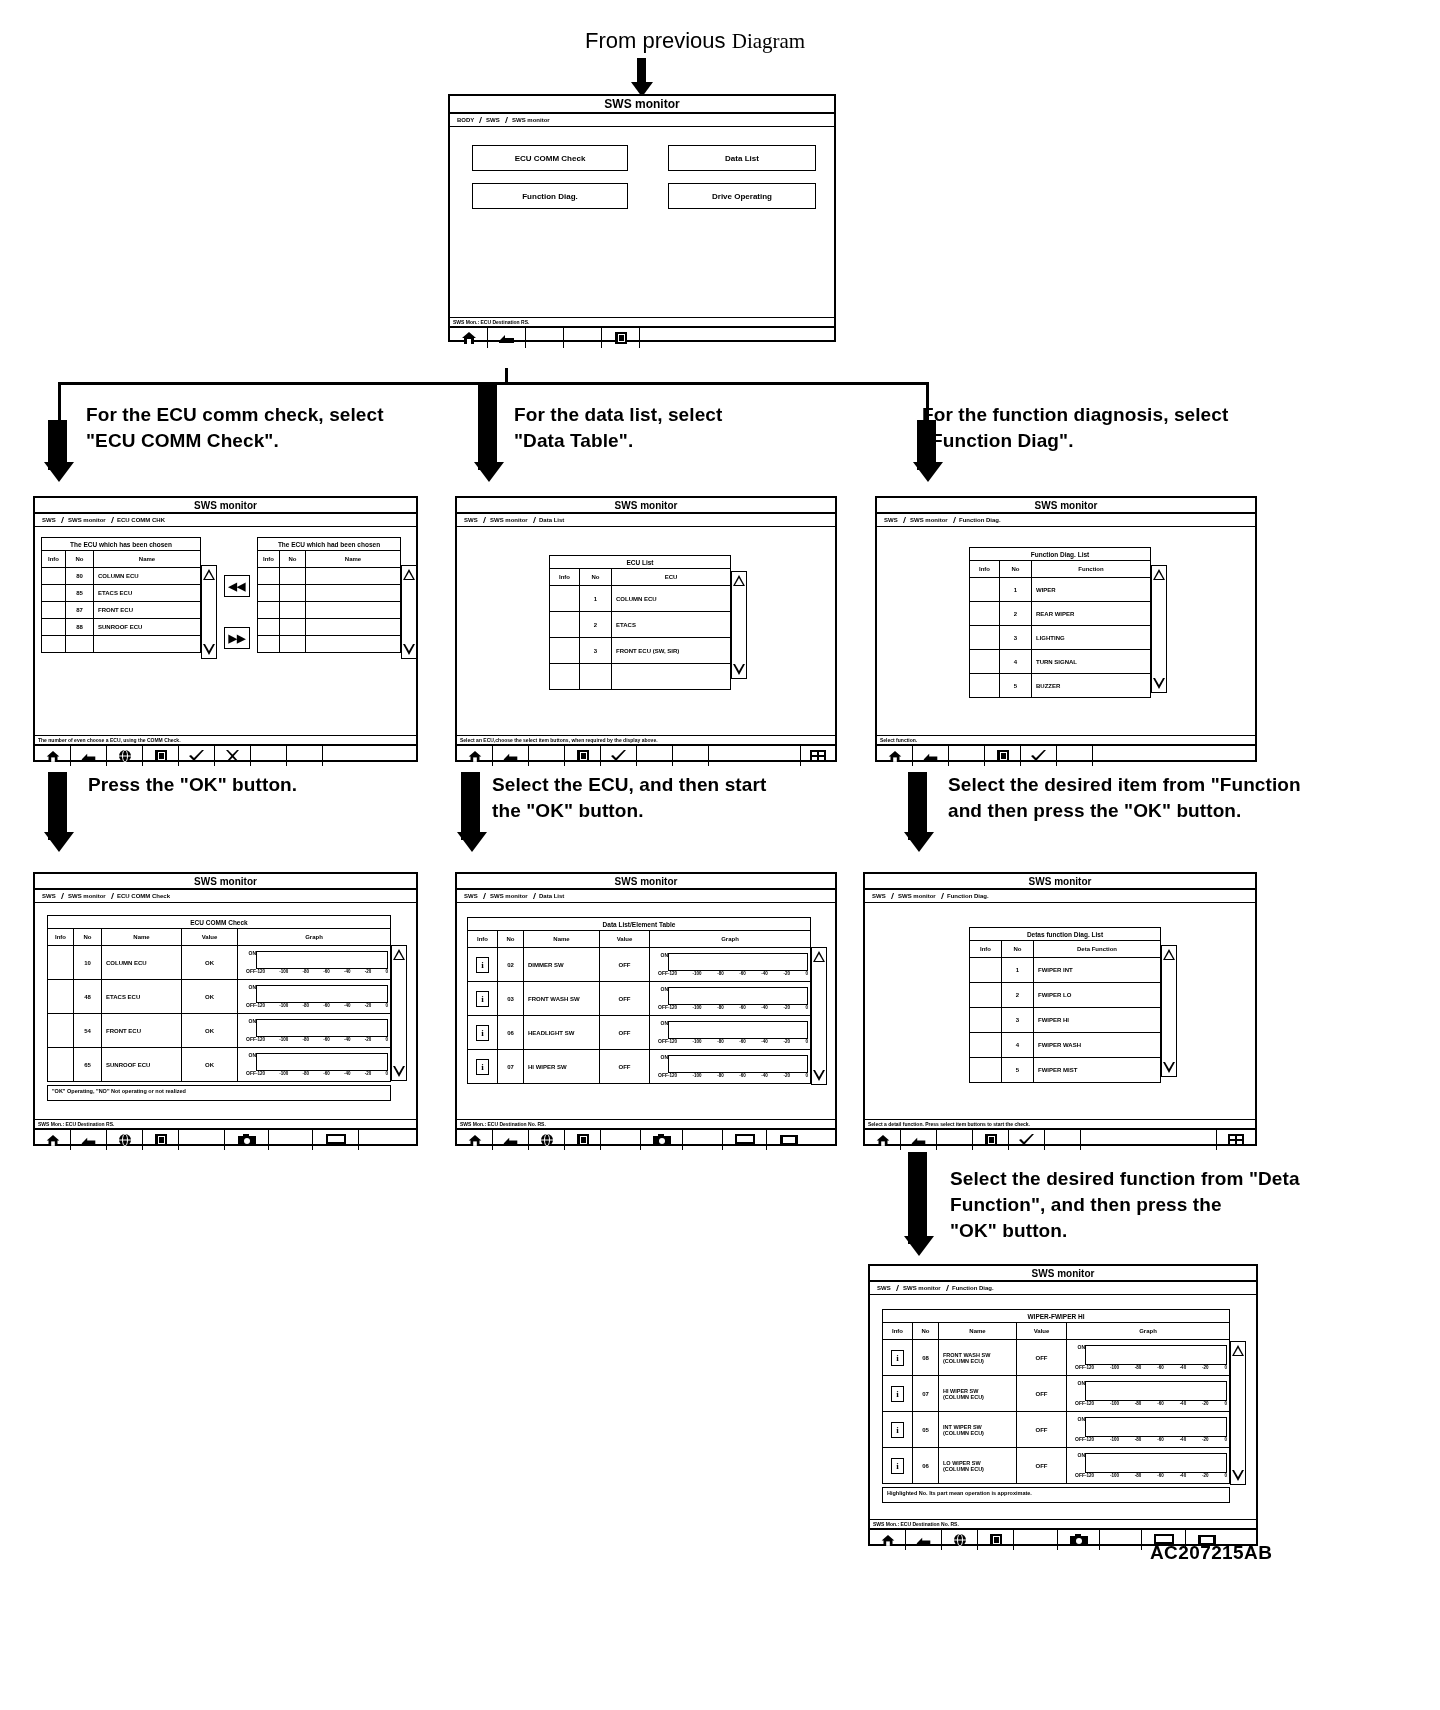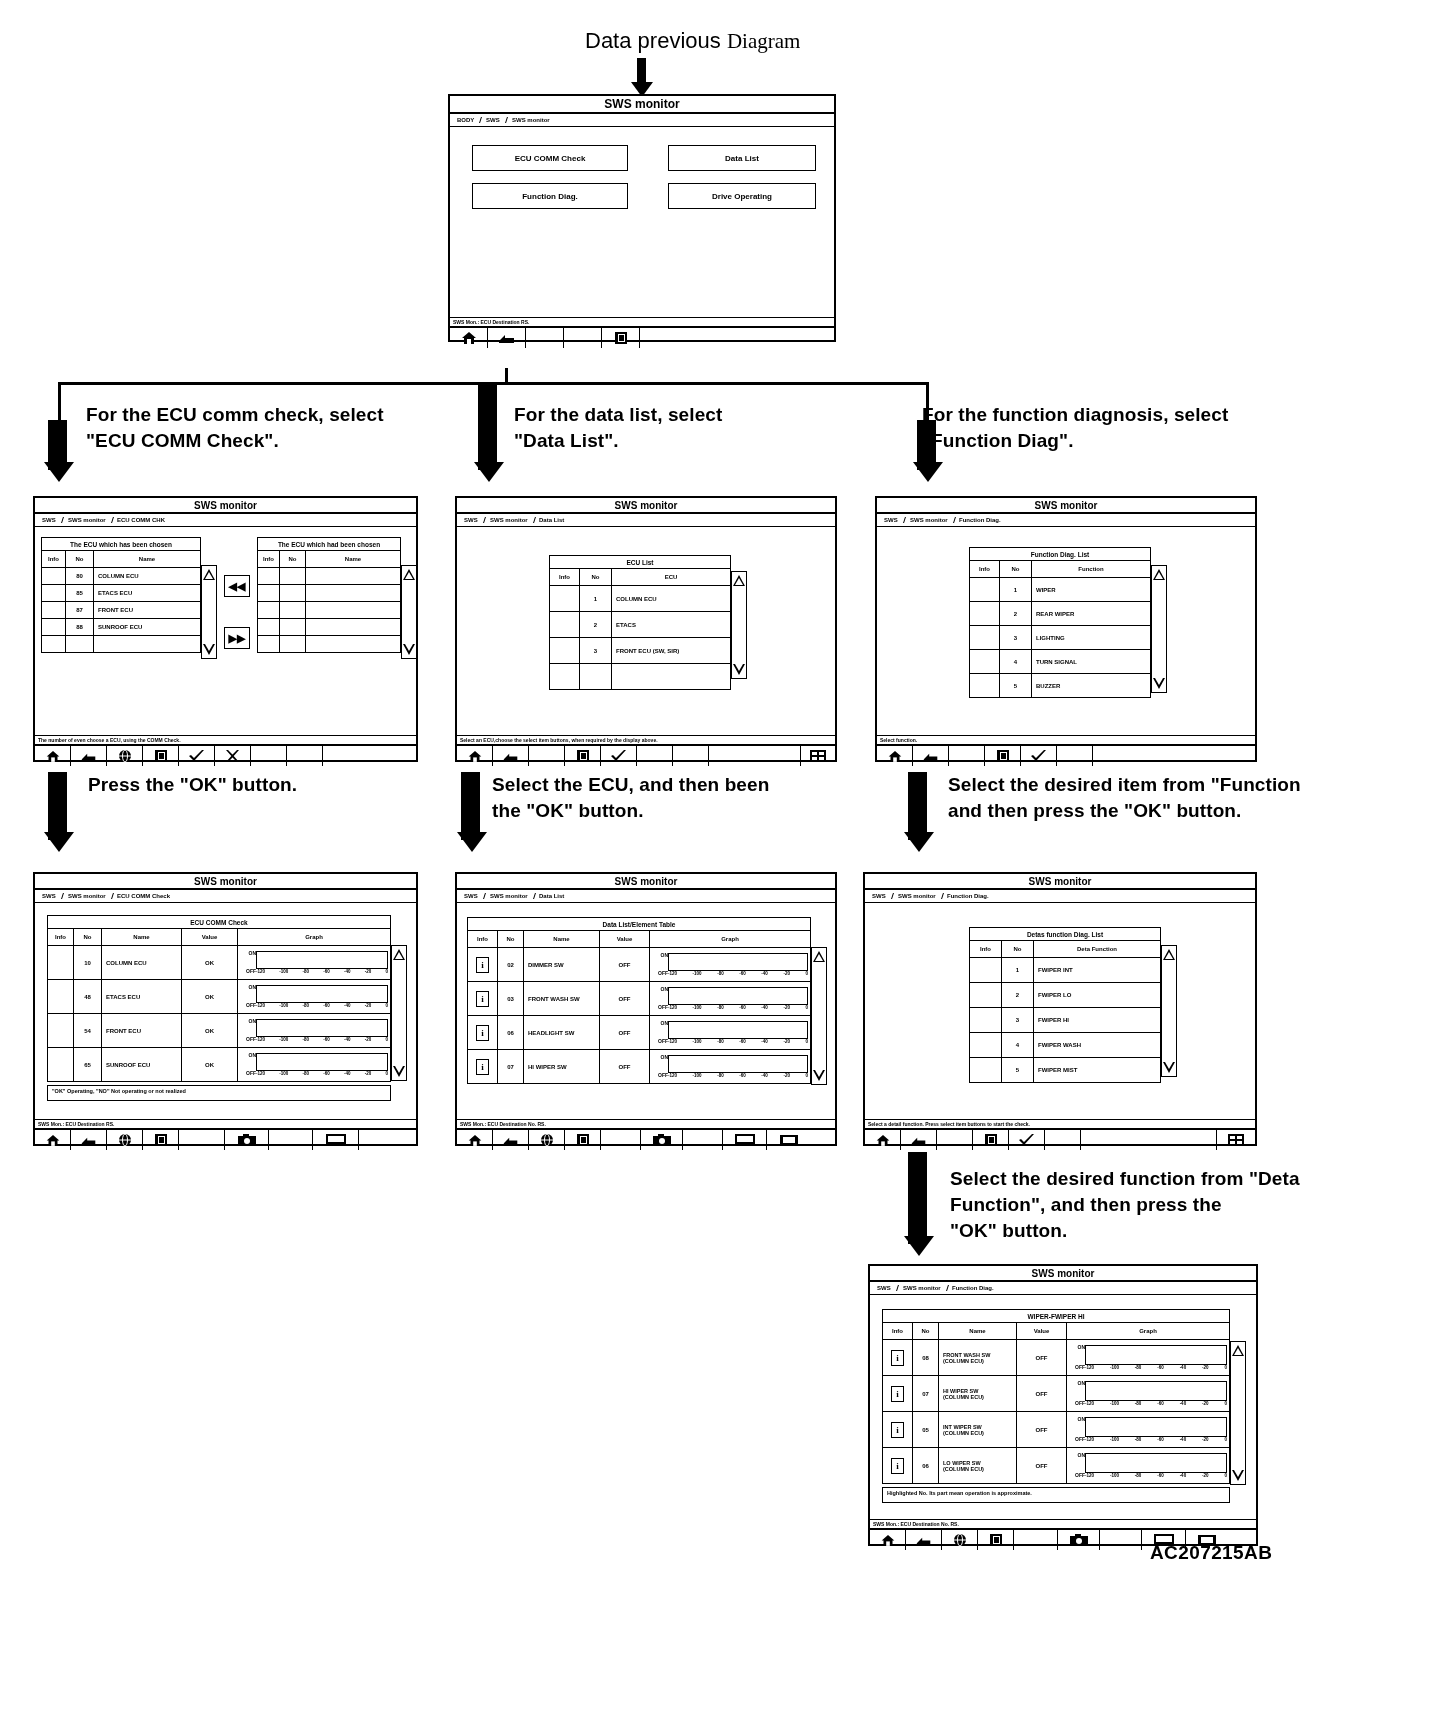--- a/index.html
+++ b/index.html
@@ -125,21 +125,21 @@
   }
   .figno {
     position:absolute; font-size:19px; font-weight:700;
     letter-spacing:0.4px;
   }
 </style>
 </head>
 <body>
 
 <div class="from-prev" style="left:585px; top:28px;">
-  <span>Data previous</span>
+  <span>From previous</span>
   <span class="serif">Diagram</span>
 </div>
 <div class="arrow-v" style="left:637px; top:58px; width:9px; height:28px;"></div>
 <div class="arrow-head-d" style="left:631px; top:82px;"></div>
 
 <div class="win big" style="left:448px; top:94px; width:388px; height:248px;">
   <div class="titlebar">
     <span>SWS monitor</span>
   </div>
   <div class="breadcrumb">
@@ -198,21 +198,21 @@
 <div class="arrow-v" style="left:478px; top:382px; width:19px; height:88px;"></div>
 <div class="arrow-head-d" style="left:474px; top:462px; border-left-width:15px; border-right-width:15px; border-top-width:20px;"></div>
 
 <div class="line-v" style="left:926px; top:382px; height:40px;"></div>
 <div class="arrow-v" style="left:917px; top:420px; width:19px; height:50px;"></div>
 <div class="arrow-head-d" style="left:913px; top:462px; border-left-width:15px; border-right-width:15px; border-top-width:20px;"></div>
 
 <div class="caption" style="left:86px; top:402px; width:330px; white-space:pre-line;">For the ECU comm check, select
 "ECU COMM Check".</div>
 <div class="caption" style="left:514px; top:402px; width:330px; white-space:pre-line;">For the data list, select
-"Data List".</div>
+"Data Table".</div>
 <div class="caption" style="left:922px; top:402px; width:340px; white-space:pre-line;">For the function diagnosis, select
 "Function Diag".</div>
 
 <div class="win" style="left:33px; top:496px; width:385px; height:266px;">
   <div class="titlebar">
     <span>SWS monitor</span>
   </div>
   <div class="breadcrumb">
     <span class="crumb"><span>SWS</span></span>
     <span class="crumb"><span>SWS monitor</span></span>
@@ -525,21 +525,21 @@
       <svg width="17" height="14" viewBox="0 0 17 14">
           <path d="M1 7 L6 12 L16 1 L14 1 L6 9 L3 6 Z" fill="#000"></path>
         </svg>
     </div>
     <div class="tbtn" style="width:36px"></div>
     <div class="tbtn wide"></div>
   </div>
 </div>
 
 <div class="caption" style="left:88px; top:772px; width:330px;">Press the "OK" button.</div>
-<div class="caption" style="left:492px; top:772px; width:340px; white-space:pre-line;">Select the ECU, and then been
+<div class="caption" style="left:492px; top:772px; width:340px; white-space:pre-line;">Select the ECU, and then start
 the "OK" button.</div>
 <div class="caption" style="left:948px; top:772px; width:360px; white-space:pre-line;">Select the desired item from "Function
 and then press the "OK" button.</div>
 
 <div class="arrow-v" style="left:48px; top:772px; width:19px; height:68px;"></div>
 <div class="arrow-head-d" style="left:44px; top:832px; border-left-width:15px; border-right-width:15px; border-top-width:20px;"></div>
 
 <div class="arrow-v" style="left:461px; top:772px; width:19px; height:68px;"></div>
 <div class="arrow-head-d" style="left:457px; top:832px; border-left-width:15px; border-right-width:15px; border-top-width:20px;"></div>
 

